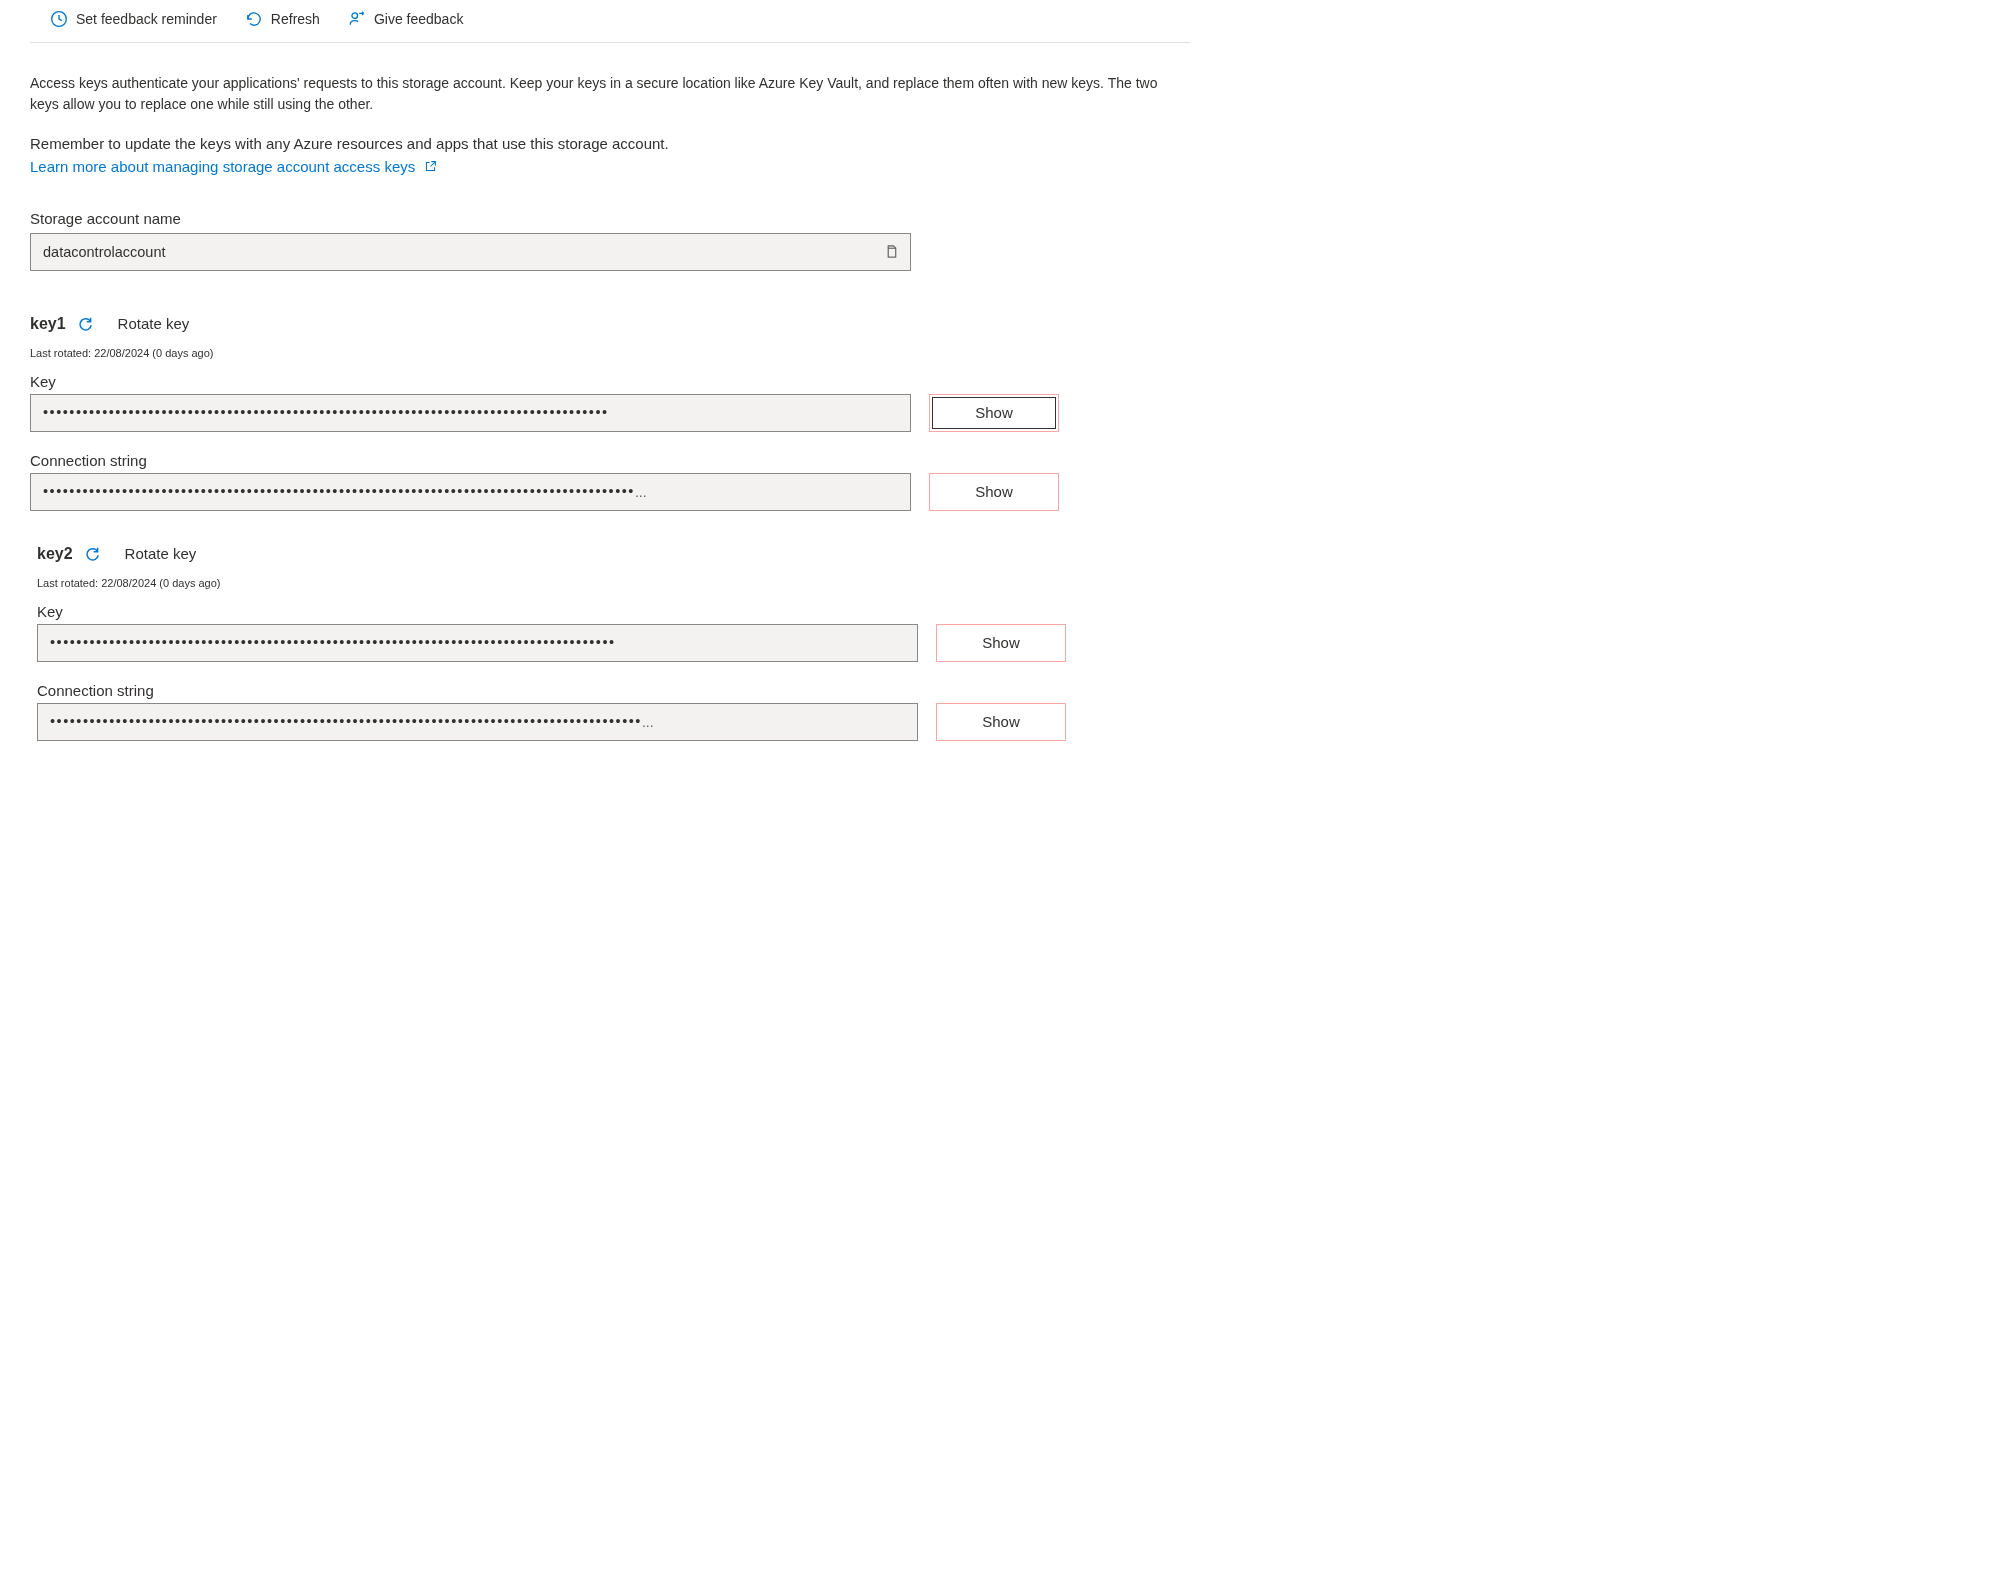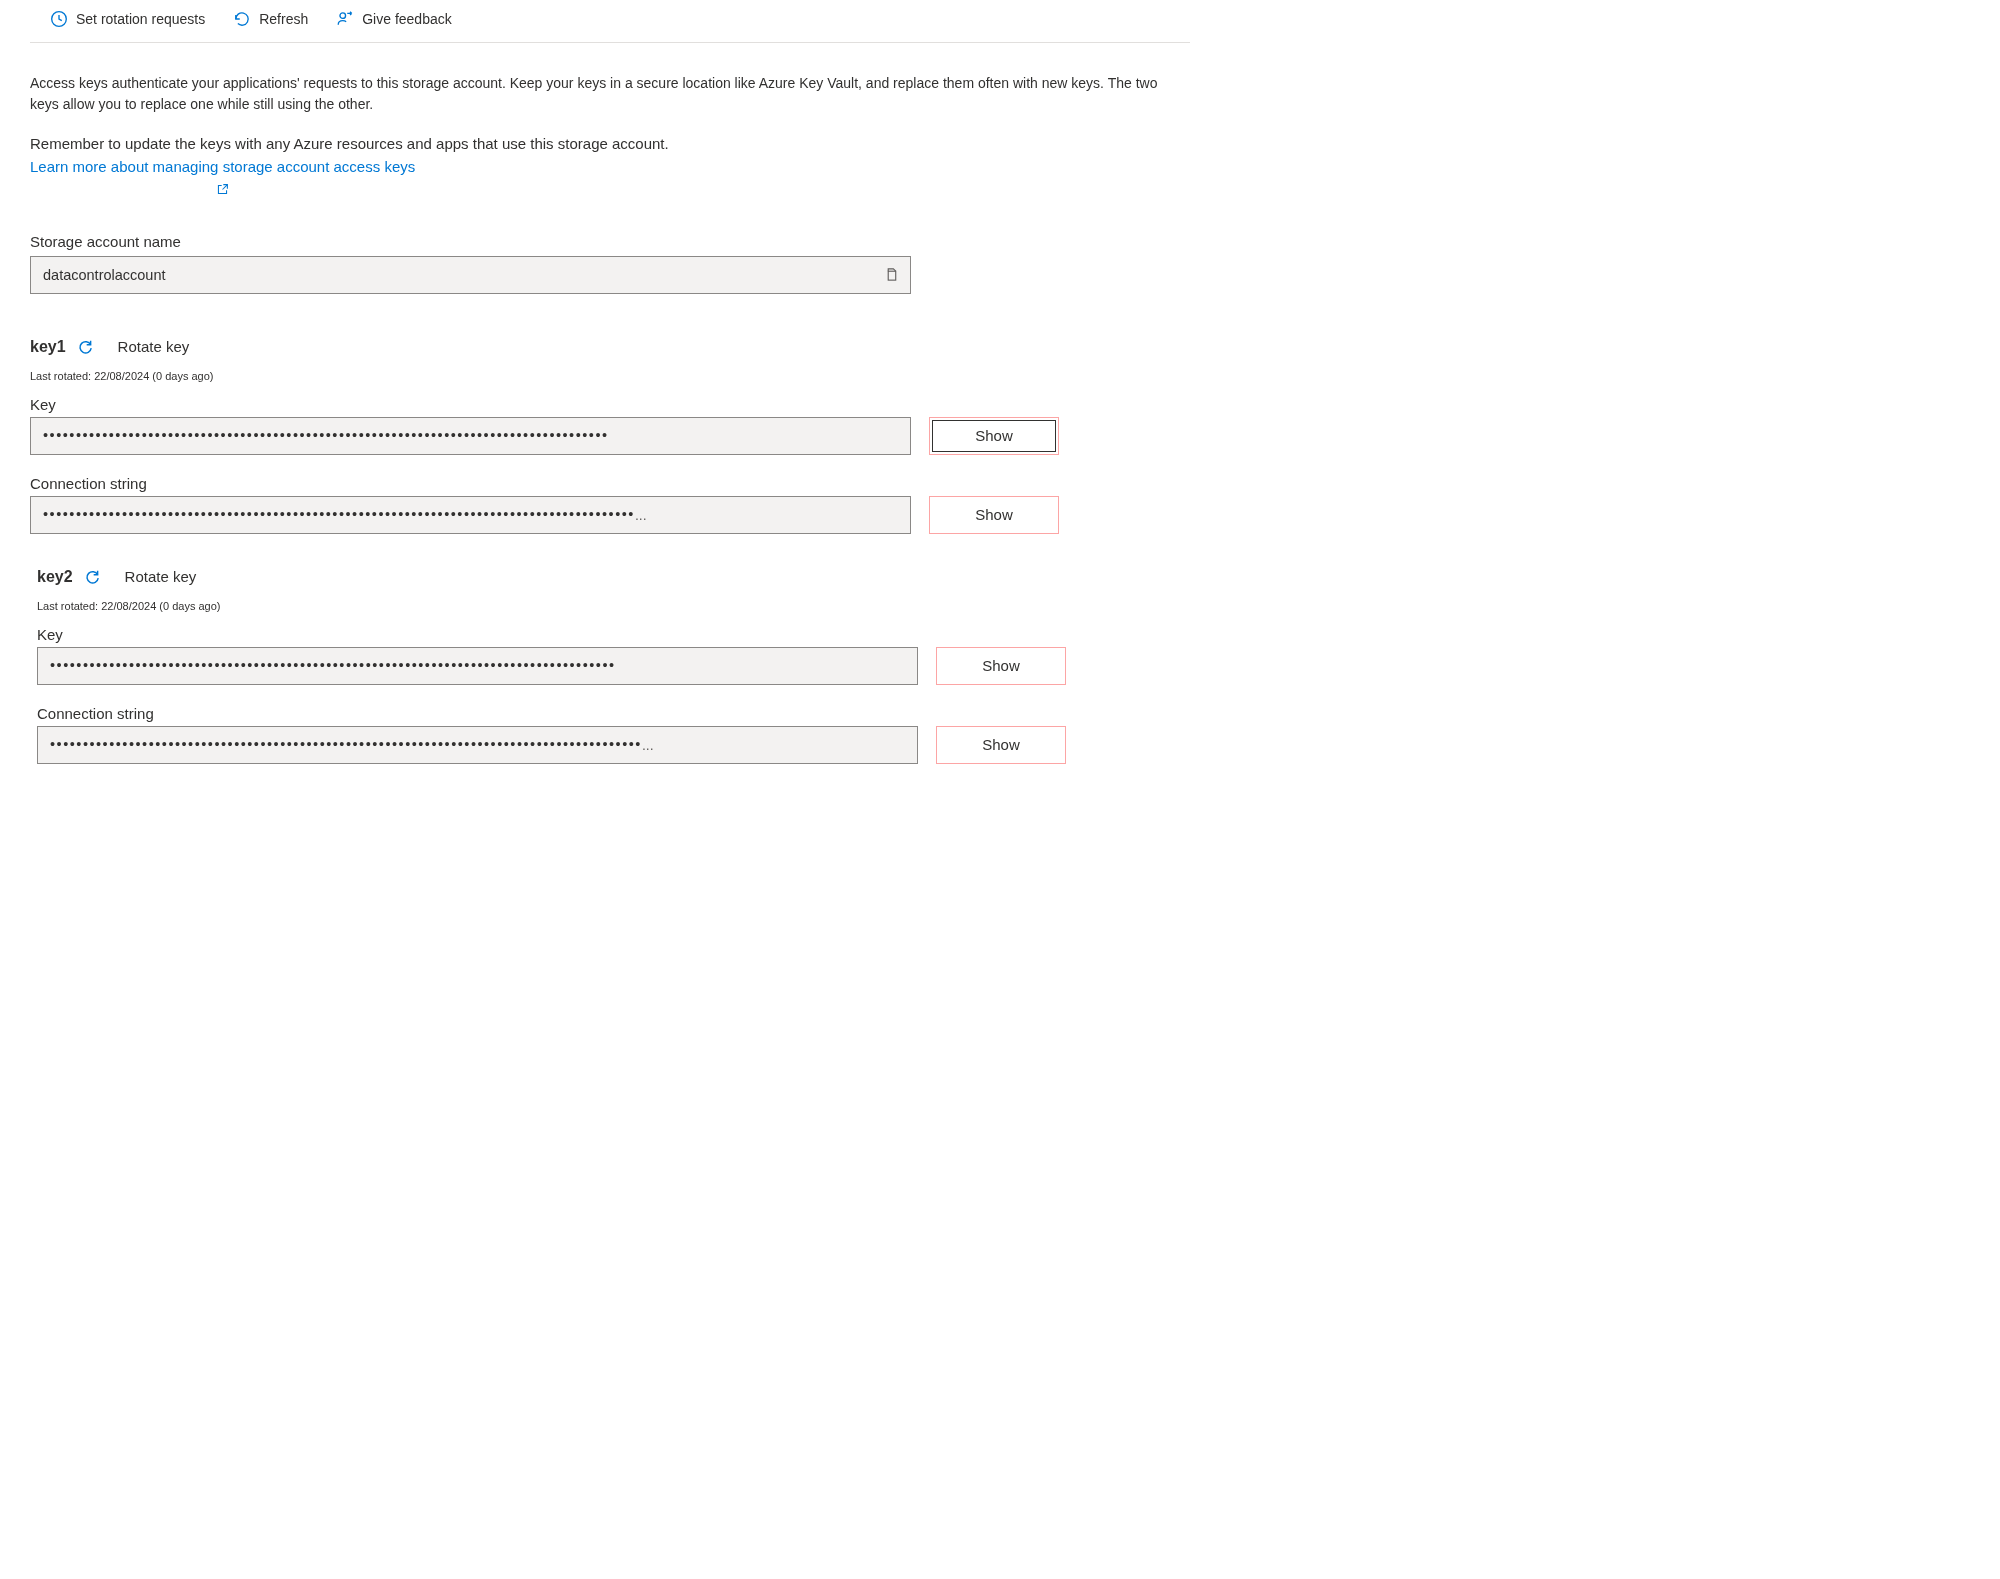--- a/index.html
+++ b/index.html
@@ -59,21 +59,20 @@
       margin-bottom: 2px;
     }
     .link {
       color: #0078d4;
       text-decoration: none;
       cursor: pointer;
       display: inline-flex;
       align-items: center;
       gap: 6px;
       font-size: 15px;
-      flex-direction: column;
     }
     .field-group {
       margin-top: 34px;
     }
     .field-label {
       font-size: 15px;
       color: #323130;
       margin-bottom: 6px;
       display: block;
     }
@@ -185,21 +184,21 @@
 
 <div class="container">
   <div class="toolbar">
     <div class="toolbar-item">
       <span class="icon-wrap icon-blue">
         <svg width="18" height="18" viewBox="0 0 16 16" fill="none" stroke="currentColor" stroke-width="1.2">
           <circle cx="8" cy="8" r="6.5"></circle>
           <path d="M8 4.5 V8 L10.5 9.5"></path>
         </svg>
       </span>
-      <span>Set rotation requests</span>
+      <span>Set feedback reminder</span>
     </div>
     <div class="toolbar-item">
       <span class="icon-wrap icon-blue">
         <svg width="18" height="18" viewBox="0 0 16 16" fill="none" stroke="currentColor" stroke-width="1.2">
           <path d="M2.5 8 a5.5 5.5 0 1 1 1.8 4.1"></path>
           <path d="M2.5 4.5 L2.5 8 L6 8"></path>
         </svg>
       </span>
       <span>Refresh</span>
     </div>

